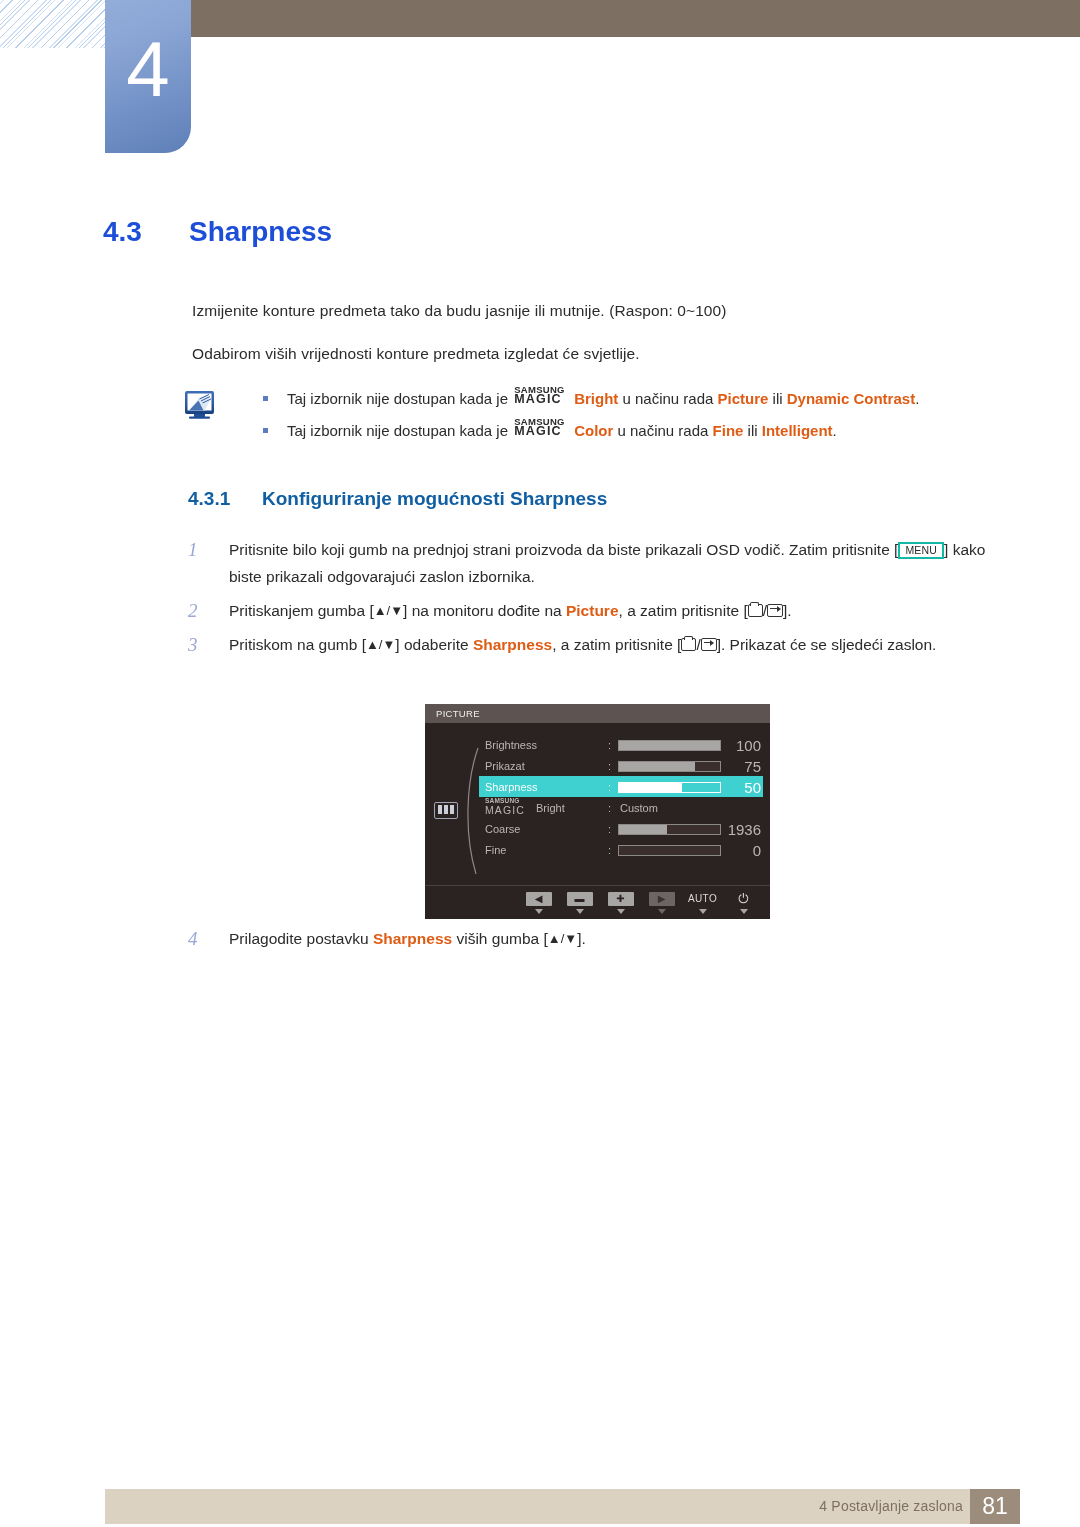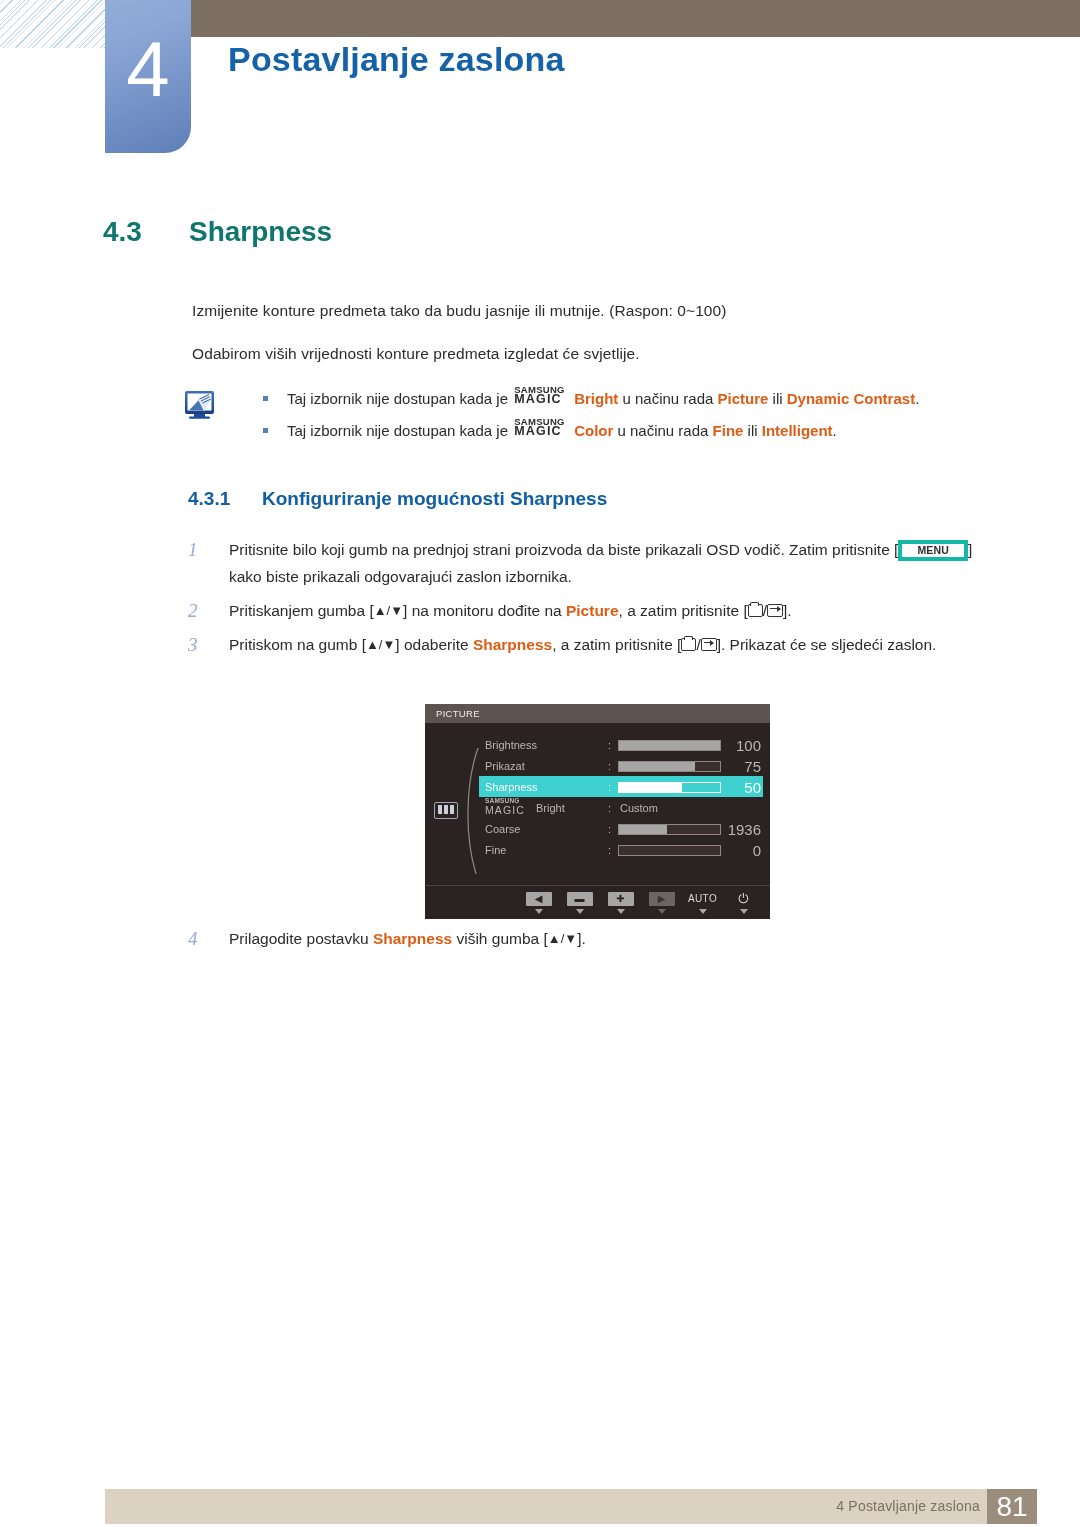--- a/index.html
+++ b/index.html
@@ -81,21 +81,21 @@
     letter-spacing: 0.2px;
   }
 
   
   .h2 {
     position: absolute;
     left: 103px;
     top: 216px;
     font-size: 28px;
     font-weight: bold;
-    color: #0f766e;
+    color: #1d4ed8;
     white-space: nowrap;
   }
   .h2 .num { display: inline-block; width: 86px; }
 
   .h3 {
     position: absolute;
     left: 188px;
     top: 488px;
     font-size: 19px;
     font-weight: bold;
@@ -198,24 +198,24 @@
     width: 22px;
     text-align: left;
     font-size: 19px;
     font-style: italic;
     color: #9aa7d8;
     font-family: "Liberation Serif", serif;
   }
 
   .keybox {
     display: inline-block;
-    border: 4px solid #14b8a6;
-    padding: 0 15px;
+    border: 2px solid #14b8a6;
+    padding: 0 5px;
     font-size: 10.5px;
-    font-weight: bold;
+    font-weight: normal;
     line-height: 13px;
     vertical-align: 1.5px;
     letter-spacing: 0.2px;
   }
   .arrows { font-size: 13px; letter-spacing: 0px; vertical-align: 1px; }
   .glyph-src {
     display: inline-block;
     width: 13px; height: 11px;
     border: 1.6px solid #333;
     border-radius: 2px;
@@ -487,56 +487,54 @@
   .osd-btn .tri.dim { border-top-color: #6d6563; }
 
   
   .footer {
     position: absolute;
     left: 105px;
     top: 1489px;
     width: 915px;
     height: 35px;
     background: #dcd2c2;
-    padding-left: 17px;
   }
   .footer-text {
     position: absolute;
     right: 57px;
     top: 0;
     height: 35px;
     line-height: 35px;
     font-size: 14px;
     color: #7d7062;
     letter-spacing: 0.2px;
   }
   .footer-page {
     position: absolute;
     right: 0;
     top: 0;
     width: 50px;
     height: 35px;
     background: #9b8c7c;
     color: #ffffff;
-    font-size: 28px;
+    font-size: 23px;
     line-height: 35px;
     text-align: center;
     font-weight: 400;
   }
 </style>
 </head>
 <body>
 
 <div class="header">
   <div class="hatch"></div>
   <div class="hatch2"></div>
   <div class="brownbar"></div>
   <div class="chapter-tab"></div>
   <div class="chapter-num">4</div>
-  <div class="chapter-title">Postavljanje zaslona</div>
 </div>
 
 <div class="h2">
   <span class="num">4.3</span><span>Sharpness</span>
 </div>
 
 <div class="para" id="para1">Izmijenite konture predmeta tako da budu jasnije ili mutnije. (Raspon: 0~100)</div>
 <div class="para" id="para2">Odabirom viših vrijednosti konture predmeta izgledat će svjetlije.</div>
 
 <div class="note">

